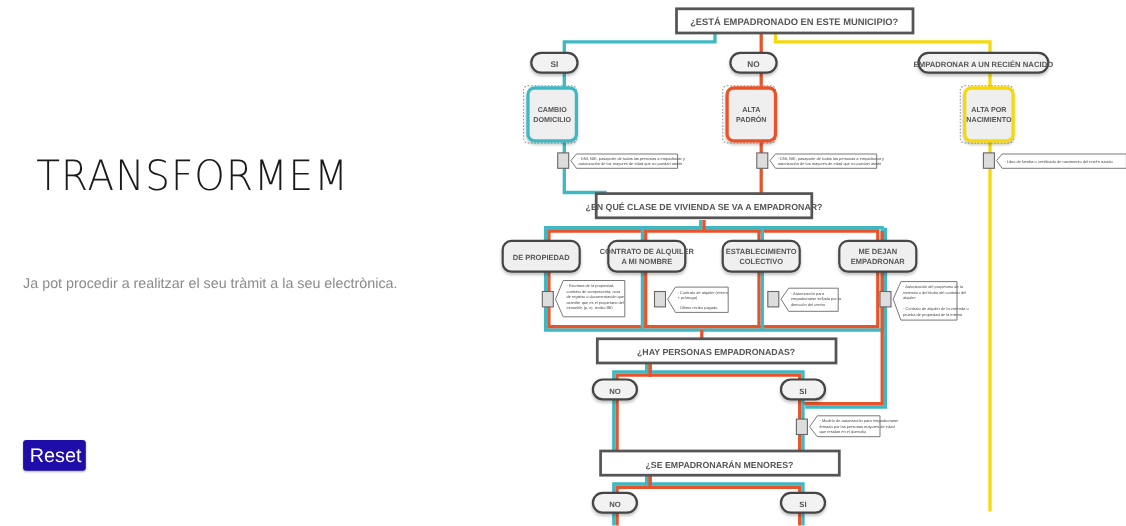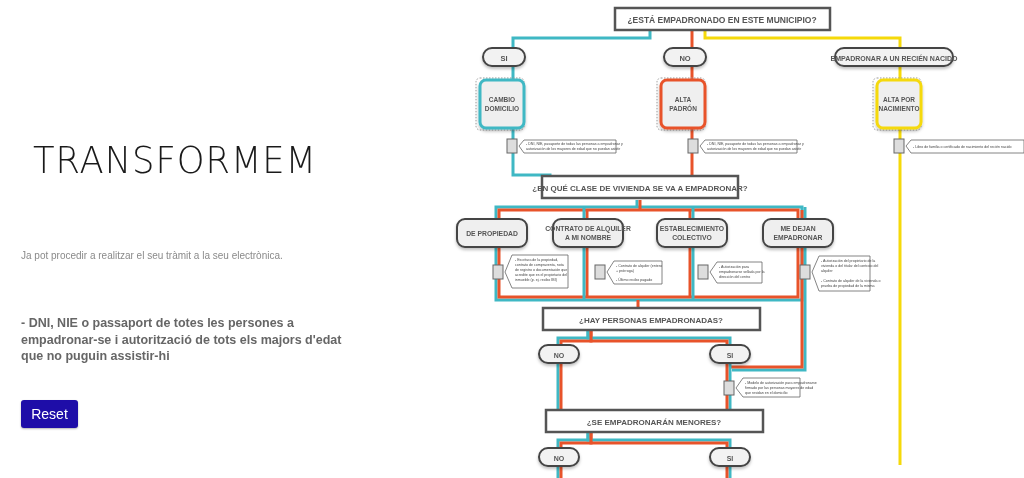--- a/index.html
+++ b/index.html
@@ -1,34 +1,33 @@
 <!DOCTYPE html>
 <html><head>
 <meta charset="utf-8">
 <style>
   html, body { margin:0; padding:0; background:#ffffff; }
   body { width:1024px; height:478px; position:relative; overflow:hidden; font-family:"Liberation Sans", sans-serif; }
   .left { position:absolute; left:0; top:0; width:450px; height:478px; }
   .brand { position:absolute; left:33px; top:138px; font-family:"DejaVu Sans", sans-serif; font-weight:200; font-size:38px; letter-spacing:1px; color:#1a1a1a; transform:scaleX(0.93); transform-origin:left; }
   .title { position:absolute; left:21px; top:214px; font-family:"Liberation Sans", sans-serif; font-weight:bold; font-size:20px; color:#444; }
-  .p { position:absolute; left:21px; font-size:10px; color:#8a8a8a; }
+  .p { position:absolute; left:21px; font-size:13px; color:#8a8a8a; }
   .obs { position:absolute; left:21px; top:315px; width:335px; font-size:12.5px; line-height:16.5px; font-weight:bold; color:#666; }
-  .reset { position:absolute; left:21px; top:400px; width:57px; height:28px; background:#1e0da8; color:#fff; border:none; border-radius:3px; font-family:"Liberation Sans", sans-serif; font-size:14px; box-shadow:0 1px 2px rgba(0,0,0,0.3); }
+  .reset { position:absolute; left:21px; top:400px; width:57px; height:28px; background:#1e0da8; color:#fff; border:none; border-radius:3px; font-family:"Liberation Sans", sans-serif; font-size:18px; box-shadow:0 1px 2px rgba(0,0,0,0.3); }
   svg.flow { position:absolute; left:440px; top:0; }
   .fc-text { font-family:"Liberation Sans", sans-serif; font-weight:bold; fill:#555; text-anchor:middle; }
   .note-text { font-family:"Liberation Sans", sans-serif; font-size:3.6px; fill:#444; }
 </style>
 </head>
 <body>
 
 <div class="left">
   <div class="brand">TRANSFORMEM</div>
   <div class="p" style="top:250px">Ja pot procedir a realitzar el seu tràmit a la seu electrònica.</div>
   <div class="obs">
-    <div>- DNI, NIE o passaport de totes les persones a empadronar-se i autorització de tots els majors d'edat que no puguin assistir-hi</div>
   </div>
   <button class="reset">Reset</button>
 </div>
 
 <svg class="flow" width="584" height="478" viewBox="0 0 584 478">
   <defs>
     <filter id="sh" x="-20%" y="-20%" width="140%" height="160%">
       <feDropShadow dx="0" dy="2" stdDeviation="1.5" flood-color="#000" flood-opacity="0.25"></feDropShadow>
     </filter>
   </defs>

